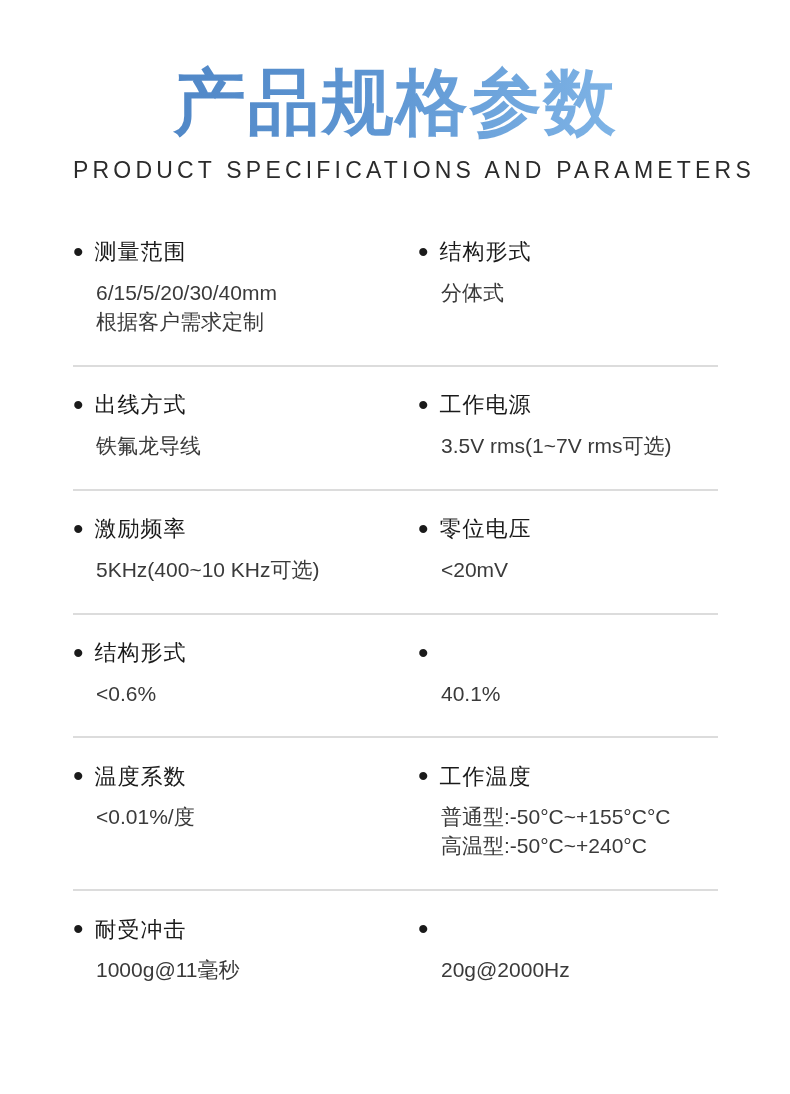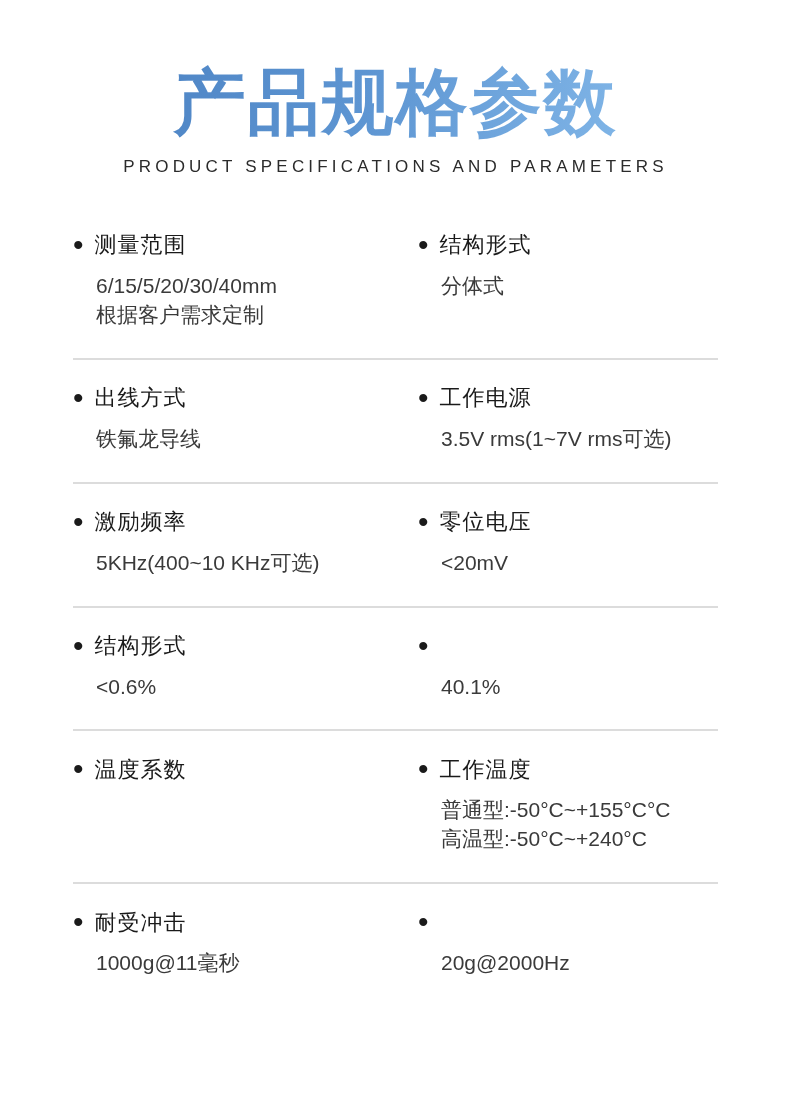--- a/index.html
+++ b/index.html
@@ -33,21 +33,21 @@
     font-weight:900;
     letter-spacing:2px;
     background:linear-gradient(100deg,#4a80c1 0%,#5d95d2 45%,#8cc0ee 100%);
     -webkit-background-clip:text;
     background-clip:text;
     -webkit-text-fill-color:transparent;
     color:transparent;
   }
   .page-subtitle{
     margin-top:14px;
-    font-size:17px;
+    font-size:23px;
     font-weight:500;
     letter-spacing:4.2px;
     color:#2b2b2b;
     white-space:nowrap;
   }
   
   .spec-list{
     margin-top:30px;
   }
   .spec-row{
@@ -175,20 +175,23 @@
             <div class="spec-value">40.1%</div>
           </div>
   </div>
       </section>
       <section class="spec-row">
         <div class="spec-cell">
     <div class="spec-heading">
       <span class="bullet">•</span>
       <span class="spec-label">温度系数</span>
     </div>
+    <div class="spec-values">
+            <div class="spec-value">&lt;0.01%/度</div>
+          </div>
   </div>
         <div class="spec-cell">
     <div class="spec-heading">
       <span class="bullet">•</span>
       <span class="spec-label">工作温度</span>
     </div>
     <div class="spec-values">
             <div class="spec-value">普通型:-50°C~+155°C°C</div>
             <div class="spec-value">高温型:-50°C~+240°C</div>
           </div>

